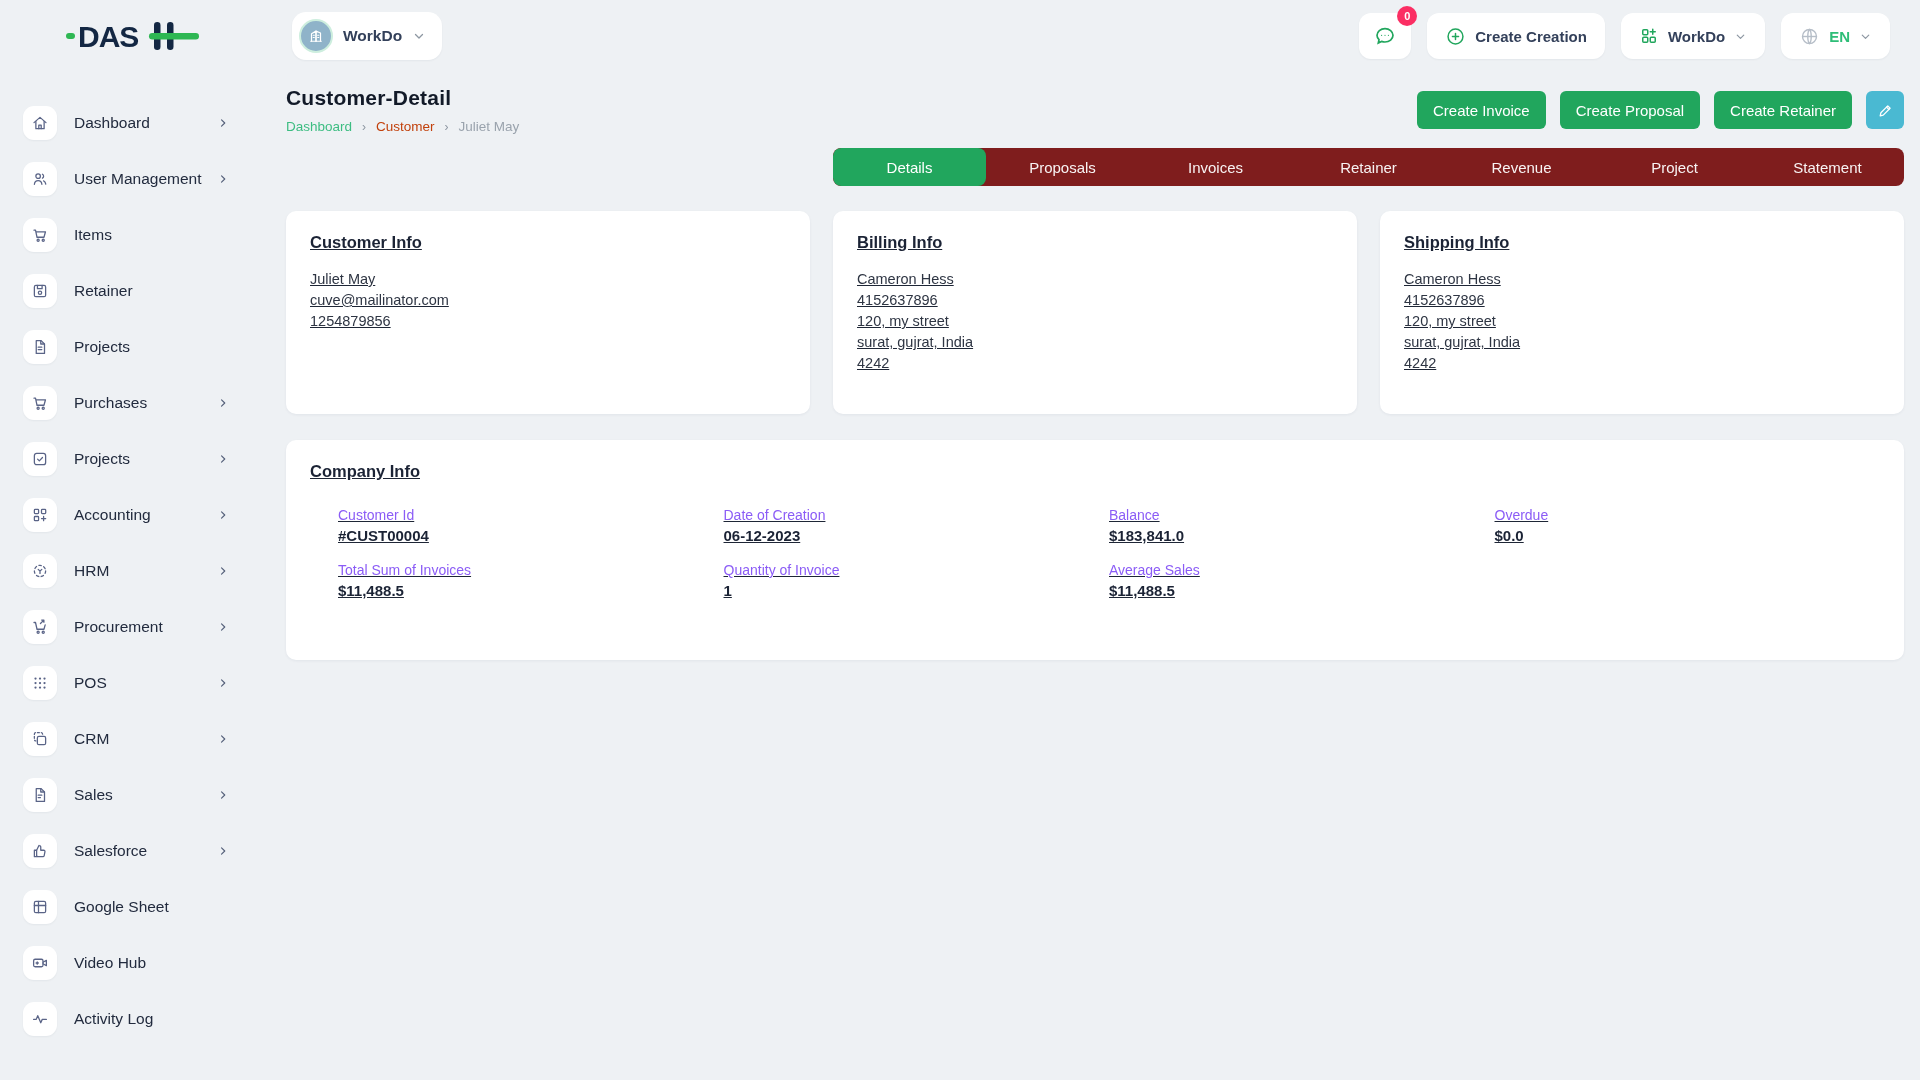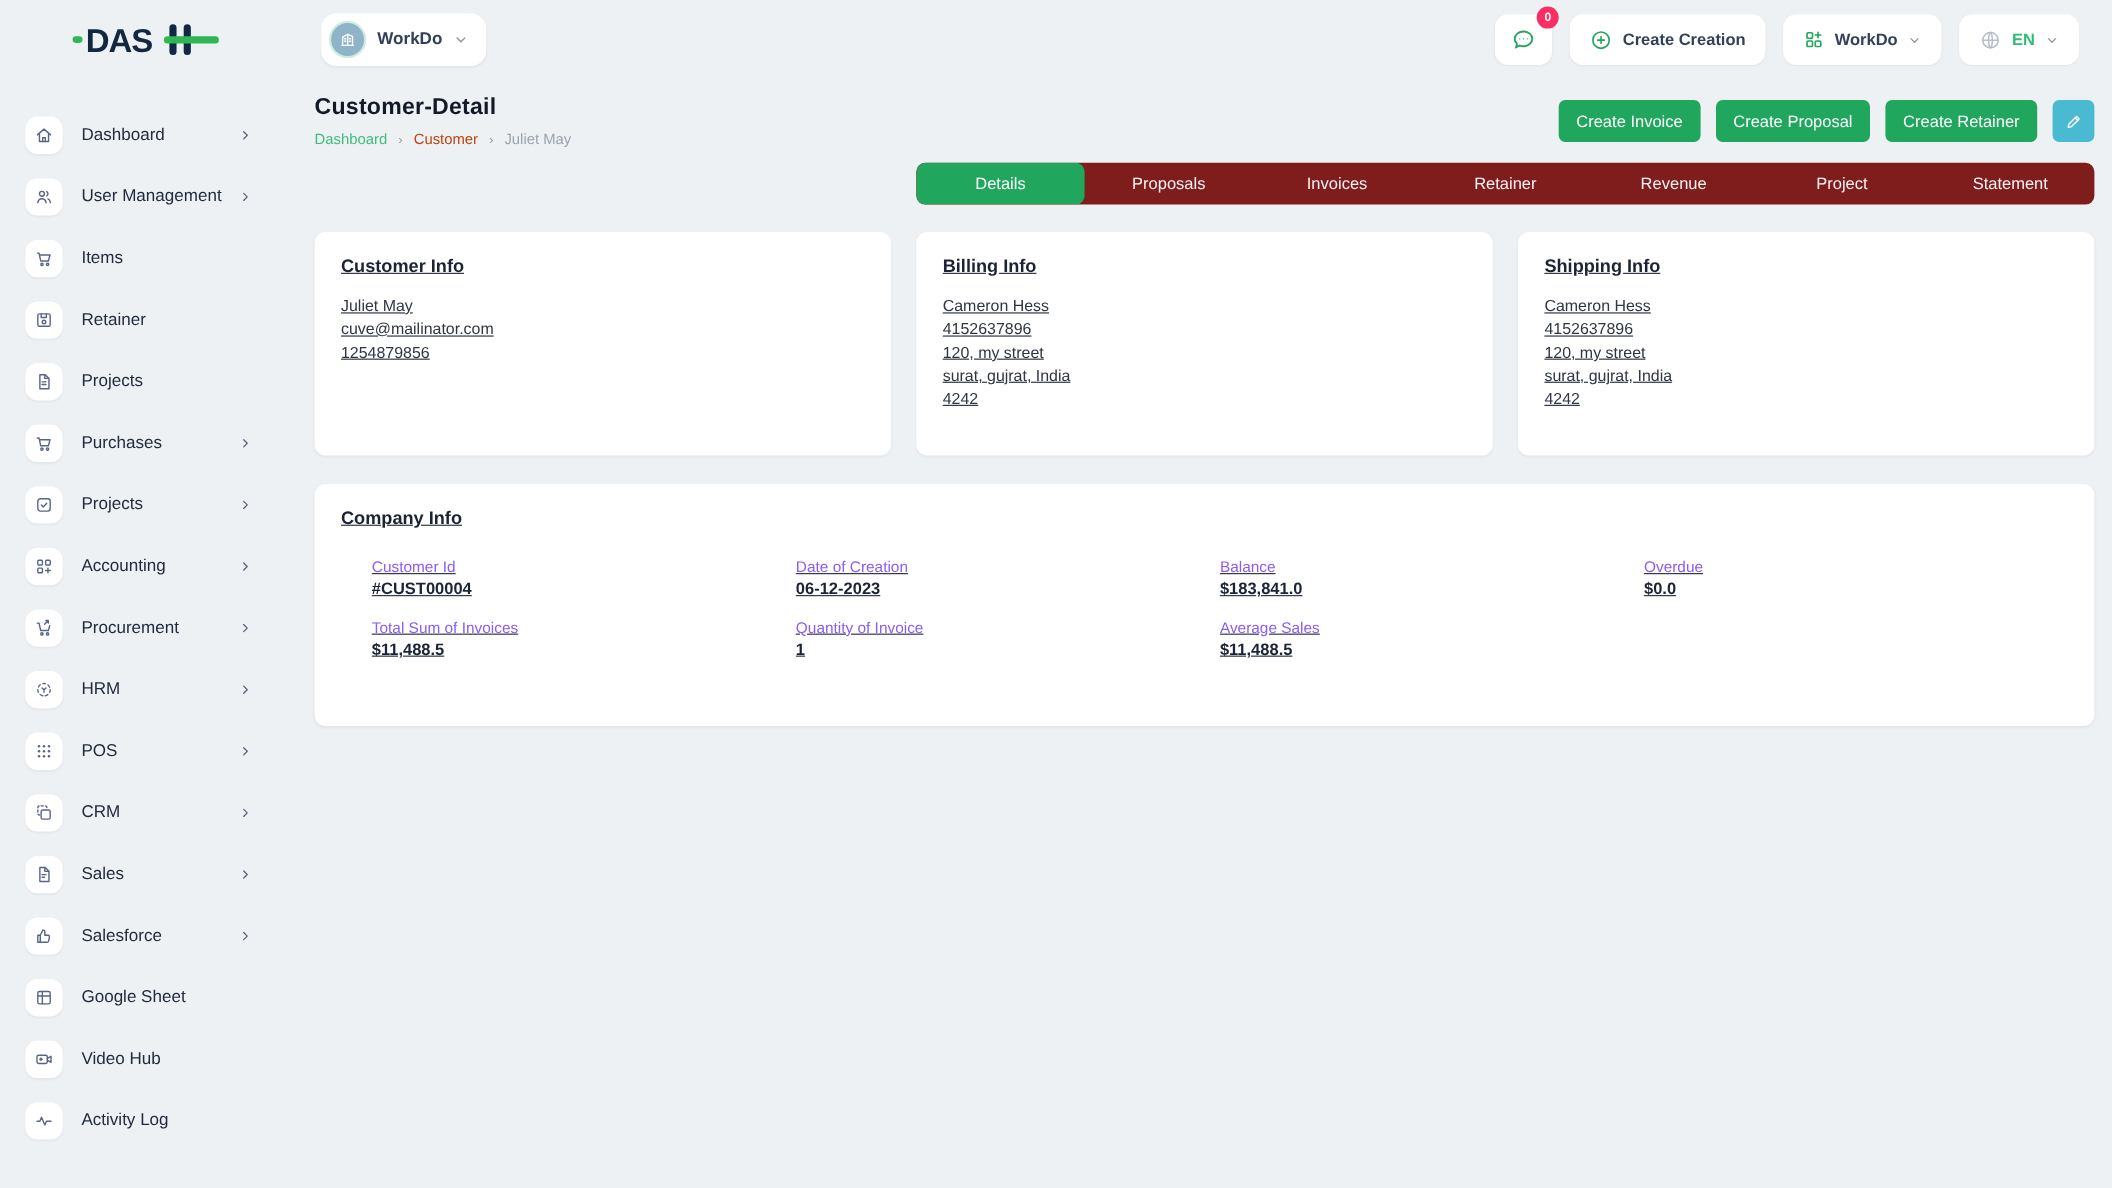--- a/index.html
+++ b/index.html
@@ -261,42 +261,42 @@
       <span class="side-caret">
         <svg width="14" height="14" viewBox="0 0 24 24" fill="none" stroke="#55607a" stroke-width="2" stroke-linecap="round" stroke-linejoin="round">
             <path d="M9.5 6.5l5.5 5.5-5.5 5.5"></path>
           </svg>
       </span>
     </div>
 
     <div class="side-item">
       <span class="tile">
         <svg width="18" height="18" viewBox="0 0 24 24" fill="none" stroke="#5a6487" stroke-width="1.7" stroke-linecap="round" stroke-linejoin="round">
+          <circle cx="12" cy="12" r="7.5" stroke-dasharray="3.2 3.4"></circle>
+            <path d="M9.6 9.8l2.4 2.4 2.4-2.4M12 12.2v3"></path>
+        </svg>
+      </span>
+      <span class="side-label">HRM</span>
+      <span class="side-caret">
+        <svg width="14" height="14" viewBox="0 0 24 24" fill="none" stroke="#55607a" stroke-width="2" stroke-linecap="round" stroke-linejoin="round">
+            <path d="M9.5 6.5l5.5 5.5-5.5 5.5"></path>
+          </svg>
+      </span>
+    </div>
+
+    <div class="side-item">
+      <span class="tile">
+        <svg width="18" height="18" viewBox="0 0 24 24" fill="none" stroke="#5a6487" stroke-width="1.7" stroke-linecap="round" stroke-linejoin="round">
           <circle cx="9.5" cy="19" r="1.4"></circle>
             <circle cx="16.3" cy="19" r="1.4"></circle>
           <path d="M4 6h2l2 9h9.3l1.6-5.8"></path>
             <path d="M12.6 7.4L17.2 2.8M17.2 2.8h-3M17.2 2.8v3"></path>
         </svg>
       </span>
       <span class="side-label">Procurement</span>
-      <span class="side-caret">
-        <svg width="14" height="14" viewBox="0 0 24 24" fill="none" stroke="#55607a" stroke-width="2" stroke-linecap="round" stroke-linejoin="round">
-            <path d="M9.5 6.5l5.5 5.5-5.5 5.5"></path>
-          </svg>
-      </span>
-    </div>
-
-    <div class="side-item">
-      <span class="tile">
-        <svg width="18" height="18" viewBox="0 0 24 24" fill="none" stroke="#5a6487" stroke-width="1.7" stroke-linecap="round" stroke-linejoin="round">
-          <circle cx="12" cy="12" r="7.5" stroke-dasharray="3.2 3.4"></circle>
-            <path d="M9.6 9.8l2.4 2.4 2.4-2.4M12 12.2v3"></path>
-        </svg>
-      </span>
-      <span class="side-label">HRM</span>
       <span class="side-caret">
         <svg width="14" height="14" viewBox="0 0 24 24" fill="none" stroke="#55607a" stroke-width="2" stroke-linecap="round" stroke-linejoin="round">
             <path d="M9.5 6.5l5.5 5.5-5.5 5.5"></path>
           </svg>
       </span>
     </div>
 
     <div class="side-item">
       <span class="tile">
         <svg width="18" height="18" viewBox="0 0 24 24" fill="#5a6487">

